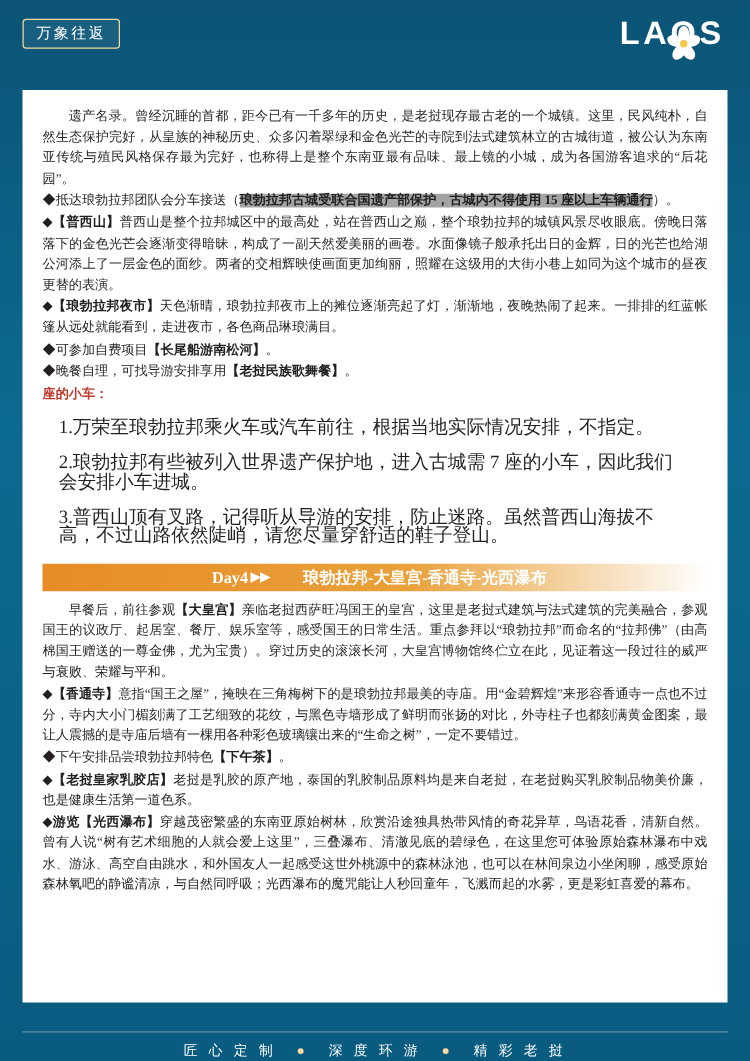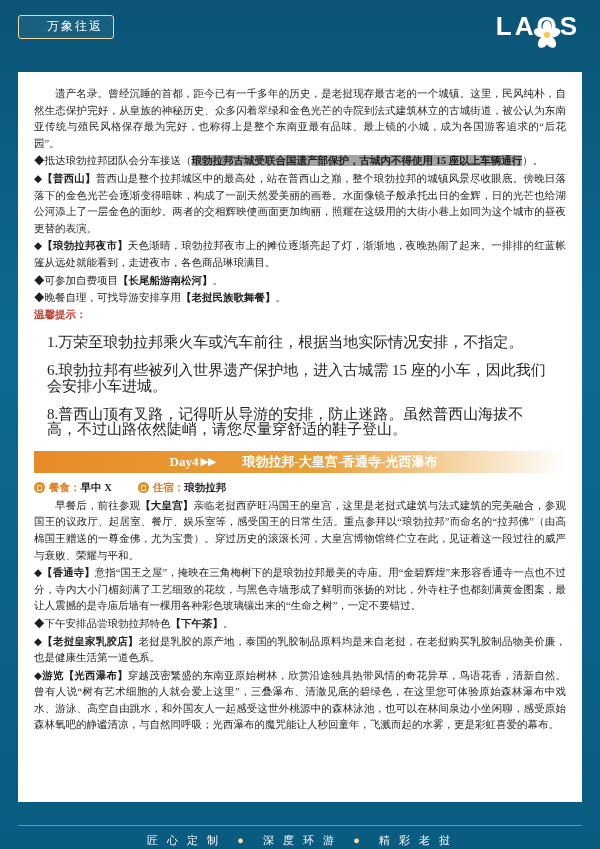--- a/index.html
+++ b/index.html
@@ -31,21 +31,21 @@
     color: #ffffff;
     font-size: 21px;
     font-weight: bold;
     letter-spacing: 1px;
     line-height: 26px;
     white-space: nowrap;
   }
   .header-badge {
     display: inline-block;
     margin-top: 5px;
-    padding: 2px 10px 3px 28px;
+    padding: 2px 10px 3px 10px;
     border: 1px solid #f3d9a0;
     border-radius: 3px;
     color: #ffffff;
     font-size: 12px;
     letter-spacing: 2px;
     background: rgba(255,255,255,0.06);
   }
   .logo {
     position: absolute;
     right: 20px;
@@ -239,43 +239,31 @@
 
   <div class="card">
 
     <p class="para indent">遗产名录。曾经沉睡的首都，距今已有一千多年的历史，是老挝现存最古老的一个城镇。这里，民风纯朴，自然生态保护完好，从皇族的神秘历史、众多闪着翠绿和金色光芒的寺院到法式建筑林立的古城街道，被公认为东南亚传统与殖民风格保存最为完好，也称得上是整个东南亚最有品味、最上镜的小城，成为各国游客追求的“后花园”。</p>
     <p class="para">◆抵达琅勃拉邦团队会分车接送（<span class="hl">琅勃拉邦古城受联合国遗产部保护，古城内不得使用 15 座以上车辆通行</span>）。</p>
     <p class="para">◆<b>【普西山】</b>普西山是整个拉邦城区中的最高处，站在普西山之巅，整个琅勃拉邦的城镇风景尽收眼底。傍晚日落落下的金色光芒会逐渐变得暗昧，构成了一副天然爱美丽的画卷。水面像镜子般承托出日的金辉，日的光芒也给湖公河添上了一层金色的面纱。两者的交相辉映使画面更加绚丽，照耀在这级用的大街小巷上如同为这个城市的昼夜更替的表演。</p>
     <p class="para">◆<b>【琅勃拉邦夜市】</b>天色渐晴，琅勃拉邦夜市上的摊位逐渐亮起了灯，渐渐地，夜晚热闹了起来。一排排的红蓝帐篷从远处就能看到，走进夜市，各色商品琳琅满目。</p>
     <p class="para">◆可参加自费项目<b>【长尾船游南松河】</b>。</p>
     <p class="para">◆晚餐自理，可找导游安排享用<b>【老挝民族歌舞餐】</b>。</p>
 
-    <p class="note-title">温馨提示：</p>
+    <p class="note-title">座的小车：</p>
     <p class="note-line">1.万荣至琅勃拉邦乘火车或汽车前往，根据当地实际情况安排，不指定。</p>
-    <p class="note-line">6.琅勃拉邦有些被列入世界遗产保护地，进入古城需 15 座的小车，因此我们会安排小车进城。</p>
-    <p class="note-line">8.普西山顶有叉路，记得听从导游的安排，防止迷路。虽然普西山海拔不高，不过山路依然陡峭，请您尽量穿舒适的鞋子登山。</p>
+    <p class="note-line">2.琅勃拉邦有些被列入世界遗产保护地，进入古城需 7 座的小车，因此我们会安排小车进城。</p>
+    <p class="note-line">3.普西山顶有叉路，记得听从导游的安排，防止迷路。虽然普西山海拔不高，不过山路依然陡峭，请您尽量穿舒适的鞋子登山。</p>
 
     <div class="day-banner">
       <span class="day-label">Day4</span>
       <span class="day-arrows">▶▶</span>
       <span class="day-route">琅勃拉邦-大皇宫-香通寺-光西瀑布</span>
     </div>
 
-    <div class="meals">
-      <span class="meal-item">
-        <span class="meal-icon"></span>
-        <span class="meal-key">餐食：</span>
-        <span class="meal-val">早中 X</span>
-      </span>
-      <span class="meal-item">
-        <span class="meal-icon"></span>
-        <span class="meal-key">住宿：</span>
-        <span class="meal-val">琅勃拉邦</span>
-      </span>
-    </div>
 
     <p class="para indent">早餐后，前往参观<b>【大皇宫】</b>亲临老挝西萨旺冯国王的皇宫，这里是老挝式建筑与法式建筑的完美融合，参观国王的议政厅、起居室、餐厅、娱乐室等，感受国王的日常生活。重点参拜以“琅勃拉邦”而命名的“拉邦佛”（由高棉国王赠送的一尊金佛，尤为宝贵）。穿过历史的滚滚长河，大皇宫博物馆终伫立在此，见证着这一段过往的威严与衰败、荣耀与平和。</p>
     <p class="para">◆<b>【香通寺】</b>意指“国王之屋”，掩映在三角梅树下的是琅勃拉邦最美的寺庙。用“金碧辉煌”来形容香通寺一点也不过分，寺内大小门楣刻满了工艺细致的花纹，与黑色寺墙形成了鲜明而张扬的对比，外寺柱子也都刻满黄金图案，最让人震撼的是寺庙后墙有一棵用各种彩色玻璃镶出来的“生命之树”，一定不要错过。</p>
     <p class="para">◆下午安排品尝琅勃拉邦特色<b>【下午茶】</b>。</p>
     <p class="para">◆<b>【老挝皇家乳胶店】</b>老挝是乳胶的原产地，泰国的乳胶制品原料均是来自老挝，在老挝购买乳胶制品物美价廉，也是健康生活第一道色系。</p>
     <p class="para">◆<b>游览【光西瀑布】</b>穿越茂密繁盛的东南亚原始树林，欣赏沿途独具热带风情的奇花异草，鸟语花香，清新自然。曾有人说“树有艺术细胞的人就会爱上这里”，三叠瀑布、清澈见底的碧绿色，在这里您可体验原始森林瀑布中戏水、游泳、高空自由跳水，和外国友人一起感受这世外桃源中的森林泳池，也可以在林间泉边小坐闲聊，感受原始森林氧吧的静谧清凉，与自然同呼吸；光西瀑布的魔咒能让人秒回童年，飞溅而起的水雾，更是彩虹喜爱的幕布。</p>
 
   </div>
 
   <div class="footer">

